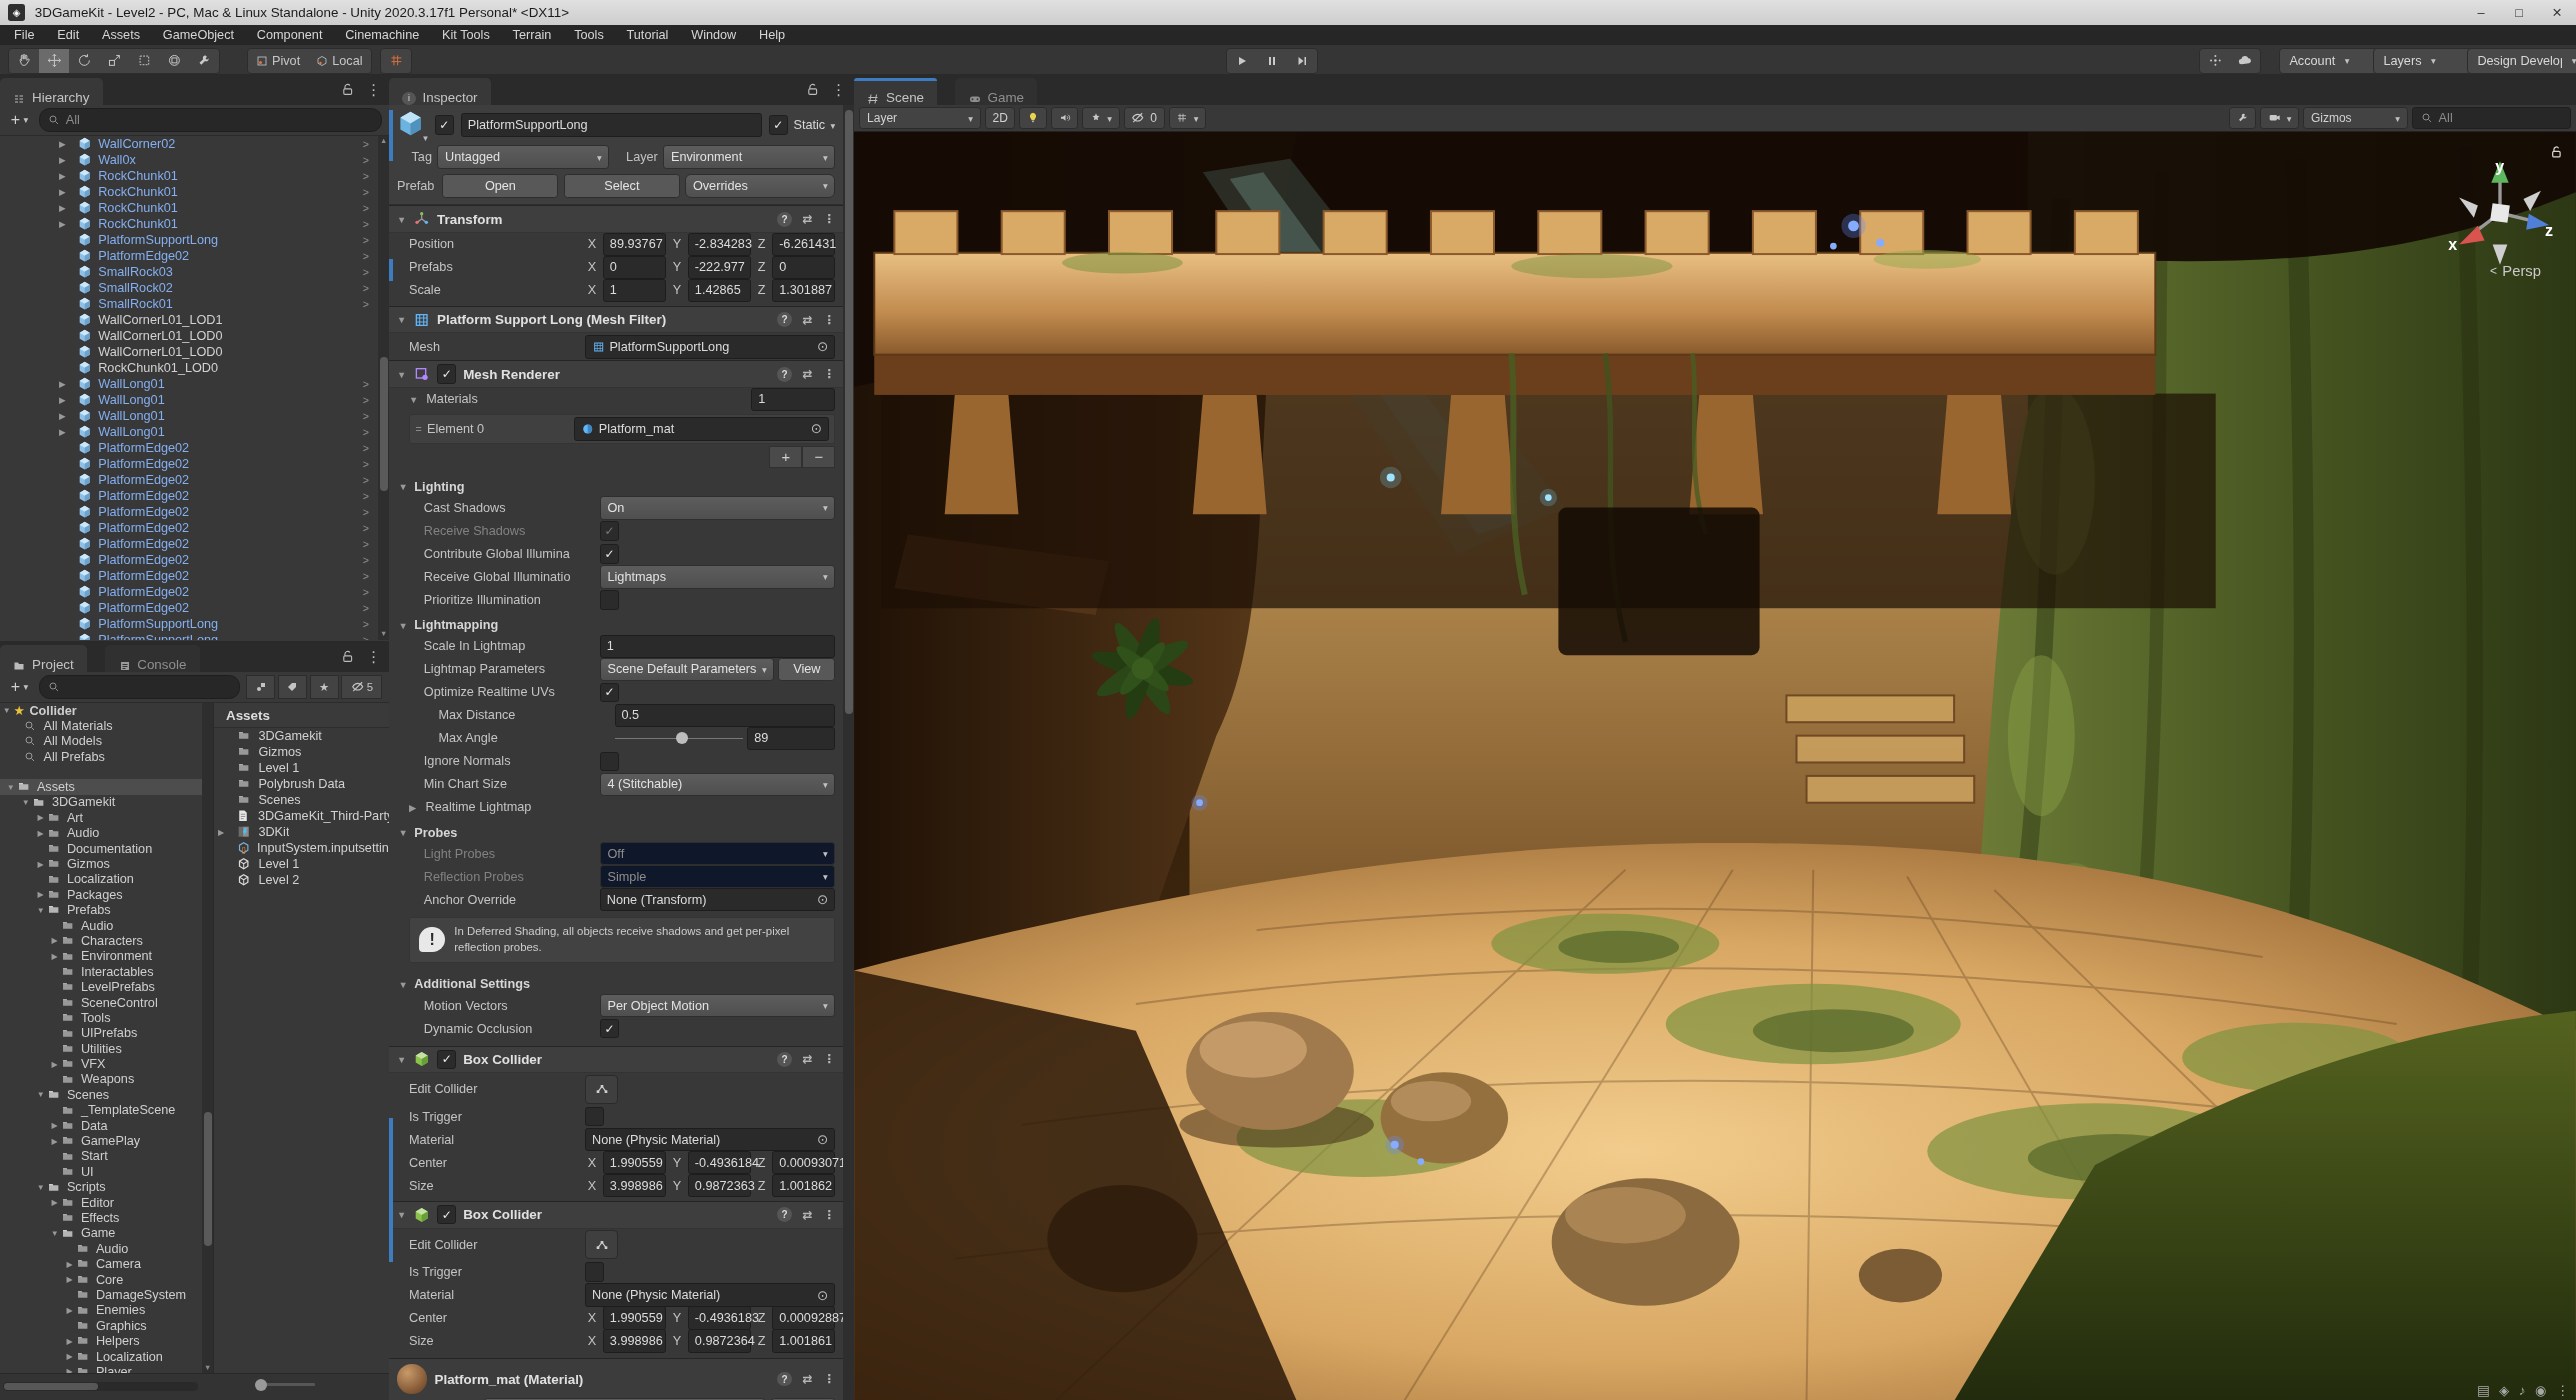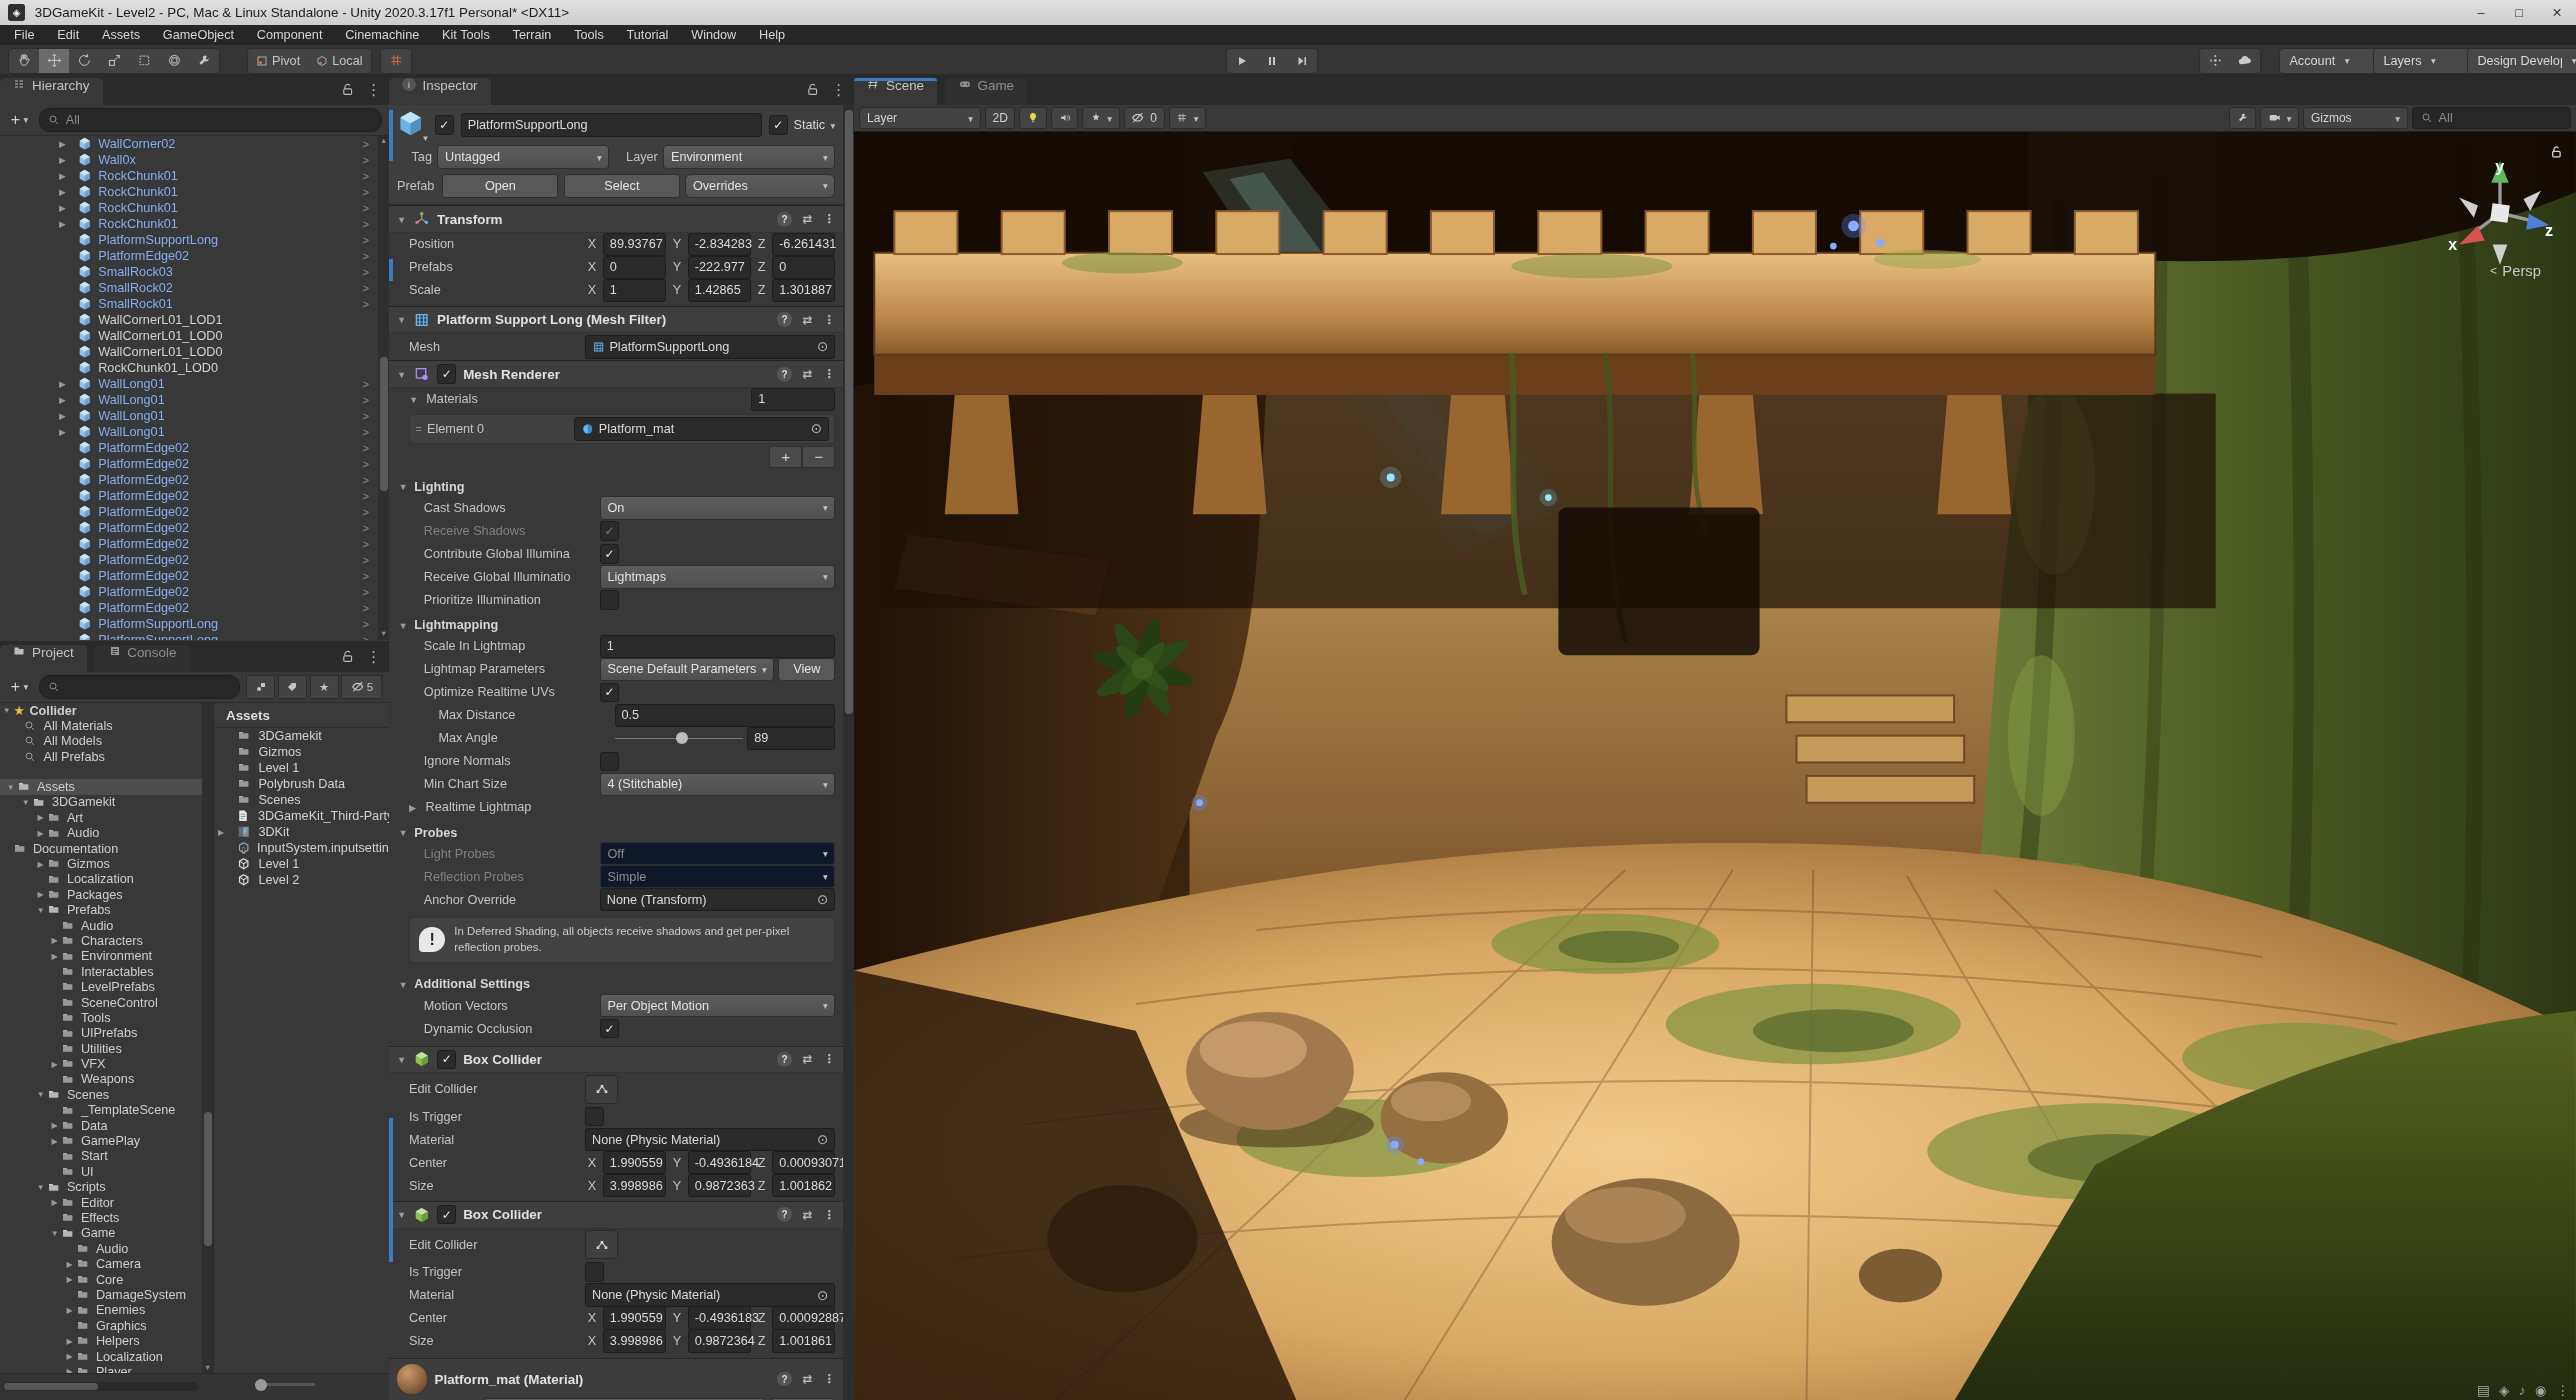--- a/index.html
+++ b/index.html
@@ -21,22 +21,22 @@
   .tbtn{width:30px;height:24px;display:flex;align-items:center;justify-content:center;color:#c6c6c6;}
   .tbtn.active{background:#6b6b6b;}
   .tbtn svg{stroke:#c9c9c9;fill:none;stroke-width:1.6;}
   .tbtn.lbl{width:auto;padding:0 8px;font-size:12.7px;gap:4px;}
   .ddbtn{height:24px;background:#484848;border:0.7px solid #2c2c2c;border-radius:4px;color:#d8d8d8;font-size:12.7px;
     display:flex;align-items:center;padding:0 9.4px;gap:9.4px;position:absolute;top:2.7px;}
   .caret{font-size:9.4px;color:#c2c2c2;}
   
   .panel{position:absolute;background:#383838;}
   .tabstrip{height:31px;background:#2a2a2a;display:flex;align-items:flex-end;position:relative;}
-  .tab{height:27px;padding:0 13.4px;display:flex;align-items:flex-start;gap:6.7px;font-size:13.4px;color:#c4c4c4;
-    background:#383838;border-radius:4.7px 4.7px 0 0;margin-right:8px;position:relative;}
+  .tab{height:27px;padding:0 13.4px;display:flex;align-items:flex-end;gap:6.7px;font-size:13.4px;color:#c4c4c4;
+    background:#383838;border-radius:4.7px 4.7px 0 0;margin-right:18px;position:relative;}
   .tab.off{background:#303030;color:#8f8f8f;}
   .tab .bluestripe{position:absolute;left:0;top:0;width:100%;height:2.7px;background:#3e7cc1;border-radius:4.7px 4.7px 0 0;}
   .strip-icons{position:absolute;right:8px;top:0;height:31px;display:flex;align-items:center;gap:12px;color:#bdbdbd;font-size:14.8px;}
   .tbrow{height:29.5px;display:flex;align-items:center;gap:6.7px;padding:0 6.7px;background:#383838;border-bottom:0.7px solid #2b2b2b;}
   .search{flex:1;height:21.5px;background:#272727;border:0.7px solid #1e1e1e;border-radius:10.7px;display:flex;align-items:center;gap:6px;padding:0 8px;color:#8b8b8b;font-size:12.7px;}
   .plusbtn{display:flex;align-items:center;gap:3.4px;color:#cfcfcf;font-size:16px;padding:0 4px;}
   .minibtn{width:27px;height:21.5px;background:#434343;border:0.7px solid #2c2c2c;display:flex;align-items:center;justify-content:center;color:#c3c3c3;font-size:11.4px;}
   
   #hier-list{position:absolute;left:0;top:62px;right:10.7px;bottom:0;overflow:hidden;}
   .hrow{height:16px;display:flex;align-items:center;font-size:12.7px;color:#d2d2d2;padding-left:59px;position:relative;}
@@ -740,21 +740,21 @@
             <span class="nm">Art</span>
           </div>
           <div class="trow" style="padding-left: 34px;">
             <span class="exp">▶</span>
             <span class="fico"><svg viewBox="0 0 16 16" width="13.4" height="10.7">
                 <path d="M1 3h5l1.5 2H15v8H1z" fill="#989898"></path>
                 <path d="M1 3h5l1.5 2H1z" fill="#aaaaaa"></path>
               </svg></span>
             <span class="nm">Audio</span>
           </div>
-          <div class="trow" style="">
+          <div class="trow" style="padding-left: 34px;">
             <span class="exp"></span>
             <span class="fico"><svg viewBox="0 0 16 16" width="13.4" height="10.7">
                 <path d="M1 3h5l1.5 2H15v8H1z" fill="#989898"></path>
                 <path d="M1 3h5l1.5 2H1z" fill="#aaaaaa"></path>
               </svg></span>
             <span class="nm">Documentation</span>
           </div>
           <div class="trow" style="padding-left: 34px;">
             <span class="exp">▶</span>
             <span class="fico"><svg viewBox="0 0 16 16" width="13.4" height="10.7">

